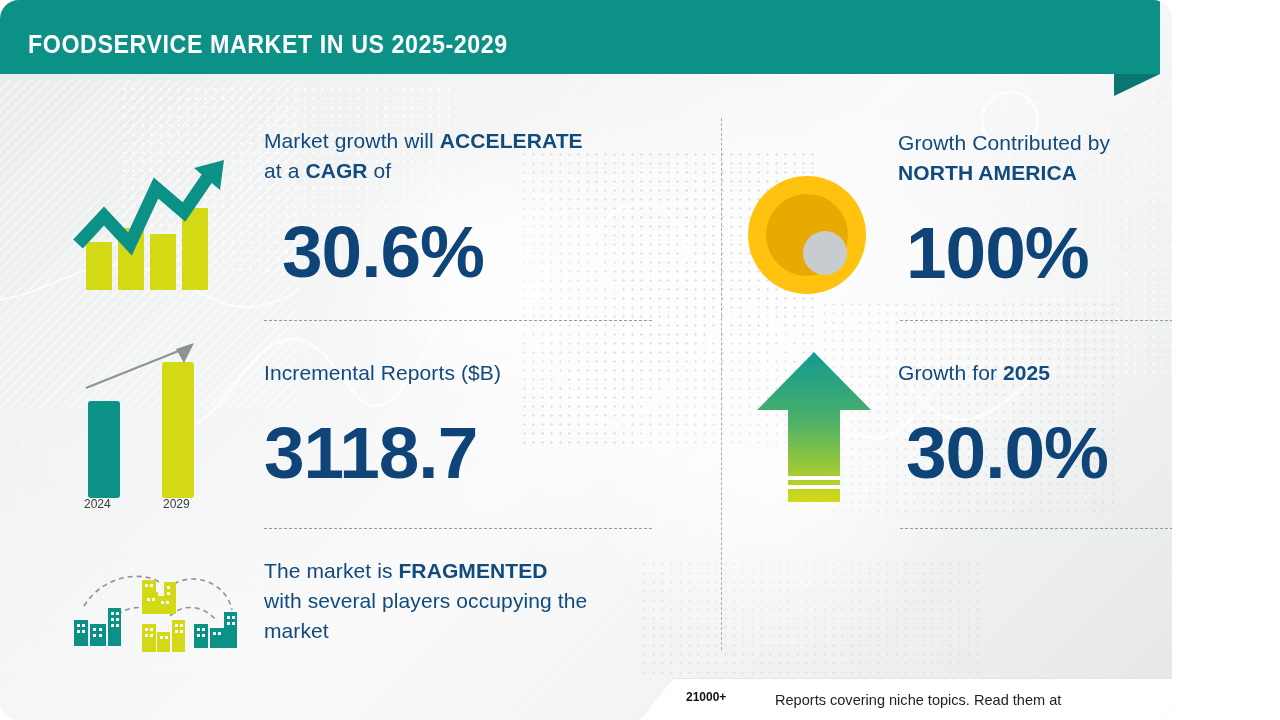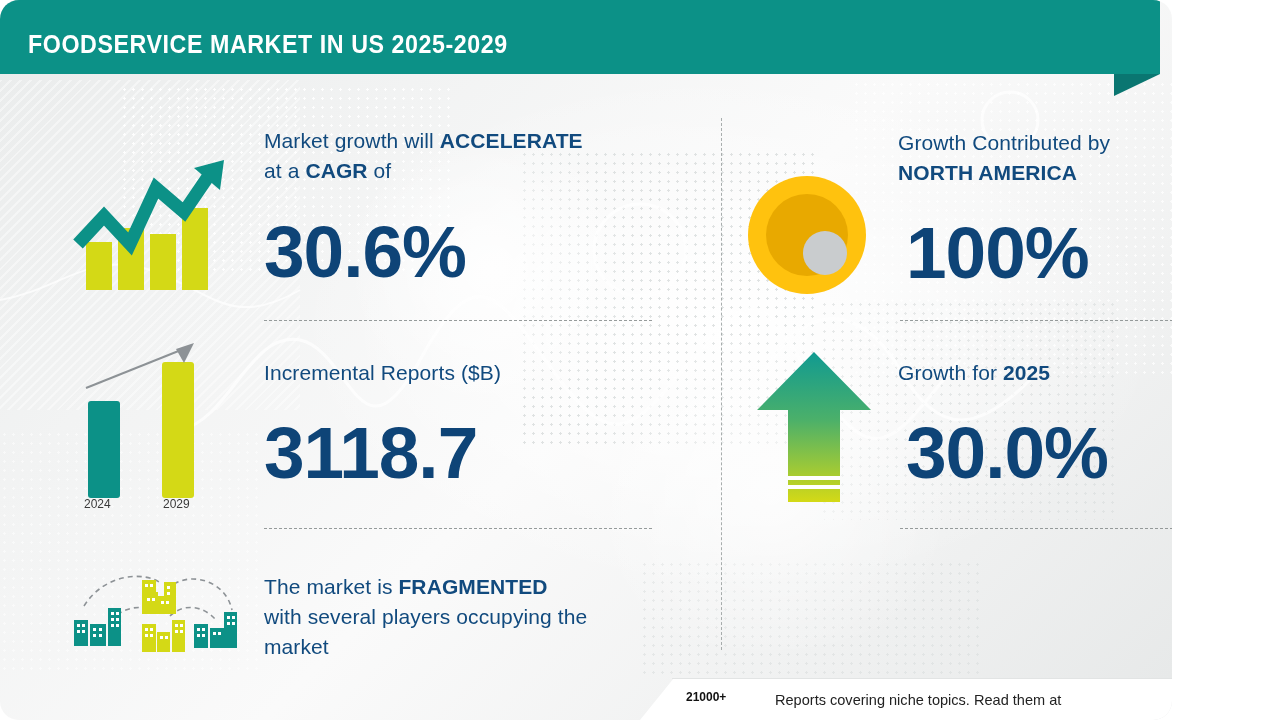--- a/index.html
+++ b/index.html
@@ -112,21 +112,21 @@
       <path d="M6 94 L32 66 L58 94 L84 38 L112 62 L142 18" fill="none" stroke="#0c9187" stroke-width="13" stroke-linejoin="miter" stroke-linecap="butt"></path>
       <path d="M152 10 L122 18 L148 40 Z" fill="#0c9187"></path>
     </svg>
   </div>
 
   <div class="lead" style="position:absolute;left:264px;top:126px;width:420px;">
     <span>Market growth will </span><b>ACCELERATE</b><br>
     <span>at a </span><b>CAGR</b><span> of</span>
   </div>
 
-  <div class="big" style="position:absolute;left:264px;top:215px;">30.6%</div>
+  <div class="big" style="position:absolute;left:282px;top:215px;">30.6%</div>
 
   <div class="hr" style="left:264px;top:320px;width:388px;"></div>
 
   <div class="icon-wrap" style="left:76px;top:335px;width:160px;height:180px;">
     <svg width="160" height="180" viewBox="0 0 160 180">
       <rect x="12" y="66" width="32" height="97" rx="3" fill="#0c9187"></rect>
       <rect x="86" y="27" width="32" height="136" rx="3" fill="#d4d916"></rect>
       <line x1="10" y1="53" x2="110" y2="13" stroke="#8d9296" stroke-width="2"></line>
       <path d="M118 8 L100 14 L108 28 Z" fill="#8d9296"></path>
     </svg>
@@ -216,21 +216,21 @@
         <rect x="147" y="74" width="3" height="3"></rect>
           <rect x="152" y="74" width="3" height="3"></rect>
         <rect x="161" y="58" width="3" height="3"></rect>
           <rect x="166" y="58" width="3" height="3"></rect>
         <rect x="161" y="64" width="3" height="3"></rect>
           <rect x="166" y="64" width="3" height="3"></rect>
       </g>
     </svg>
   </div>
 
-  <div class="lead" style="position:absolute;left:264px;top:556px;width:430px;margin-top:16px;">
+  <div class="lead" style="position:absolute;left:264px;top:556px;width:430px;">
     <span>The market is </span><b>FRAGMENTED</b><br>
     <span>with several players occupying the</span><br>
     <span>market</span>
   </div>
 
   <div id="donut">
     <div id="donut-mid">
       <div id="donut-core"></div>
     </div>
   </div>

